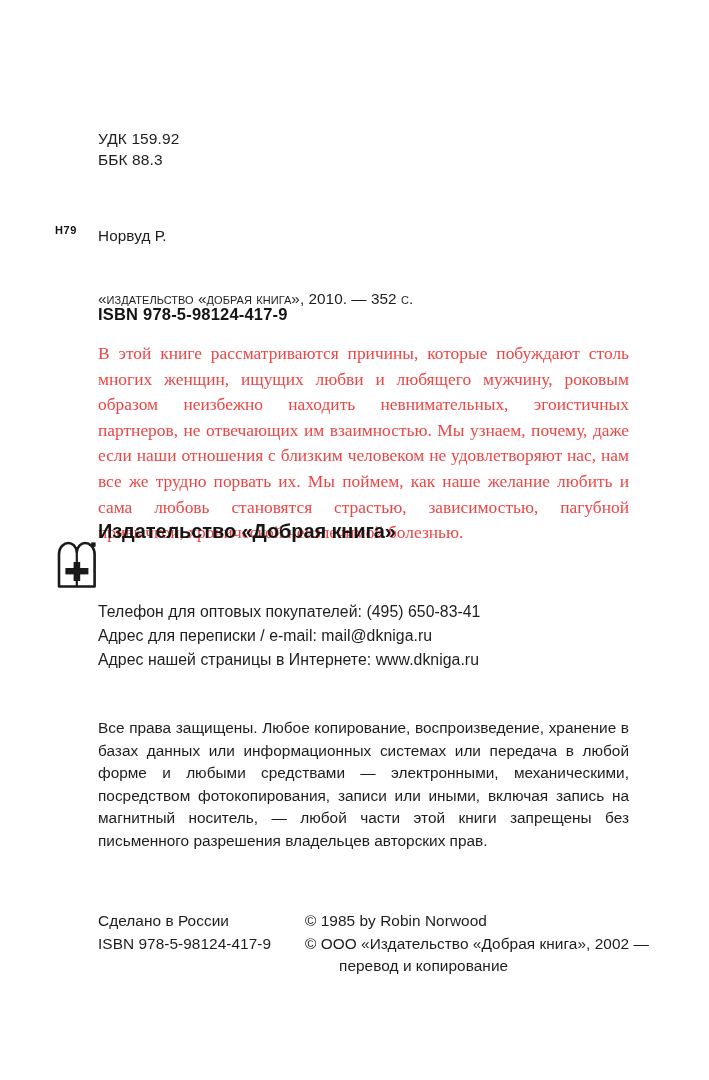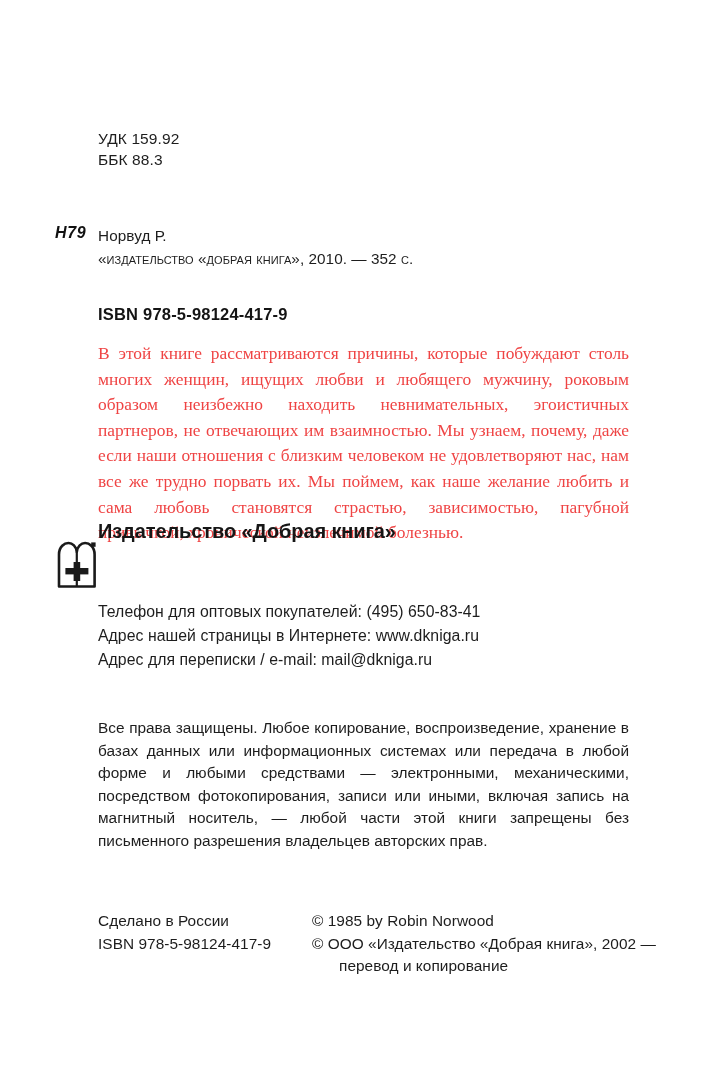--- a/index.html
+++ b/index.html
@@ -34,25 +34,24 @@
     letter-spacing: 0.1px;
     color: #1d1d1d;
   }
   .codes div { white-space: nowrap; }
 
   
   .cat-marker {
     position: absolute;
     left: 55px;
     top: 224px;
-    font-size: 16px;
+    font-size: 11px;
     font-weight: bold;
     letter-spacing: 0.6px;
     color: #111;
-    font-style: italic;
   }
   .cat-body {
     position: absolute;
     left: 98px;
     top: 224px;
     width: 534px;
     font-size: 15.3px;
     line-height: 23.2px;
     color: #1d1d1d;
   }
@@ -60,21 +59,21 @@
   .cat-title-line {
     margin-top: 1px;
     letter-spacing: 0.05px;
   }
   .smallcaps {
     font-variant: small-caps;
     text-transform: lowercase;
     letter-spacing: 0.35px;
   }
   .smallcaps.bold { font-weight: bold; }
-  .cat-pub-line { letter-spacing: 0.05px; }
+  .cat-pub-line { letter-spacing: 0.05px; margin-top: 40px; }
 
   
   .isbn-main {
     position: absolute;
     left: 98px;
     top: 305px;
     font-size: 16.5px;
     font-weight: bold;
     letter-spacing: 0.2px;
     color: #141414;
@@ -152,21 +151,21 @@
   .footer-right {
     position: absolute;
     left: 305px;
     top: 910px;
     width: 330px;
     font-size: 15.4px;
     line-height: 22.6px;
     letter-spacing: 0.05px;
     color: #1d1d1d;
   }
-  .footer-right .cline { white-space: nowrap; margin-left: 7px; }
+  .footer-right .cline { white-space: nowrap; }
   .footer-right .cont {
     padding-left: 34px;
     white-space: nowrap;
   }
 </style>
 </head>
 <body>
 
 <div class="page">
 
@@ -202,22 +201,22 @@
       <rect x="9.4" y="28.0" width="23.0" height="6.4" fill="#1a1a1a"></rect>
 
       <rect x="35.2" y="2.4" width="4.4" height="4.4" fill="#1a1a1a"></rect>
     </svg>
   </div>
 
   <div class="pub-name">Издательство «Добрая книга»</div>
 
   <div class="contacts">
     <div>Телефон для оптовых покупателей: (495) 650-83-41</div>
+    <div>Адрес для переписки / e-mail: mail@dkniga.ru</div>
     <div>Адрес нашей страницы в Интернете: www.dkniga.ru</div>
-    <div>Адрес для переписки / e-mail: mail@dkniga.ru</div>
   </div>
 
   <div class="rights">Все права защищены. Любое копирование, воспроизведение, хранение в базах данных или информационных системах или передача в любой форме и любыми средствами — электронными, механическими, посредством фотокопирования, записи или иными, включая запись на магнитный носитель, — любой части этой книги запрещены без письменного разрешения владельцев авторских прав.</div>
 
   <div class="footer-left">
     <div>Сделано в России</div>
     <div>ISBN 978-5-98124-417-9</div>
   </div>
 
   <div class="footer-right">

